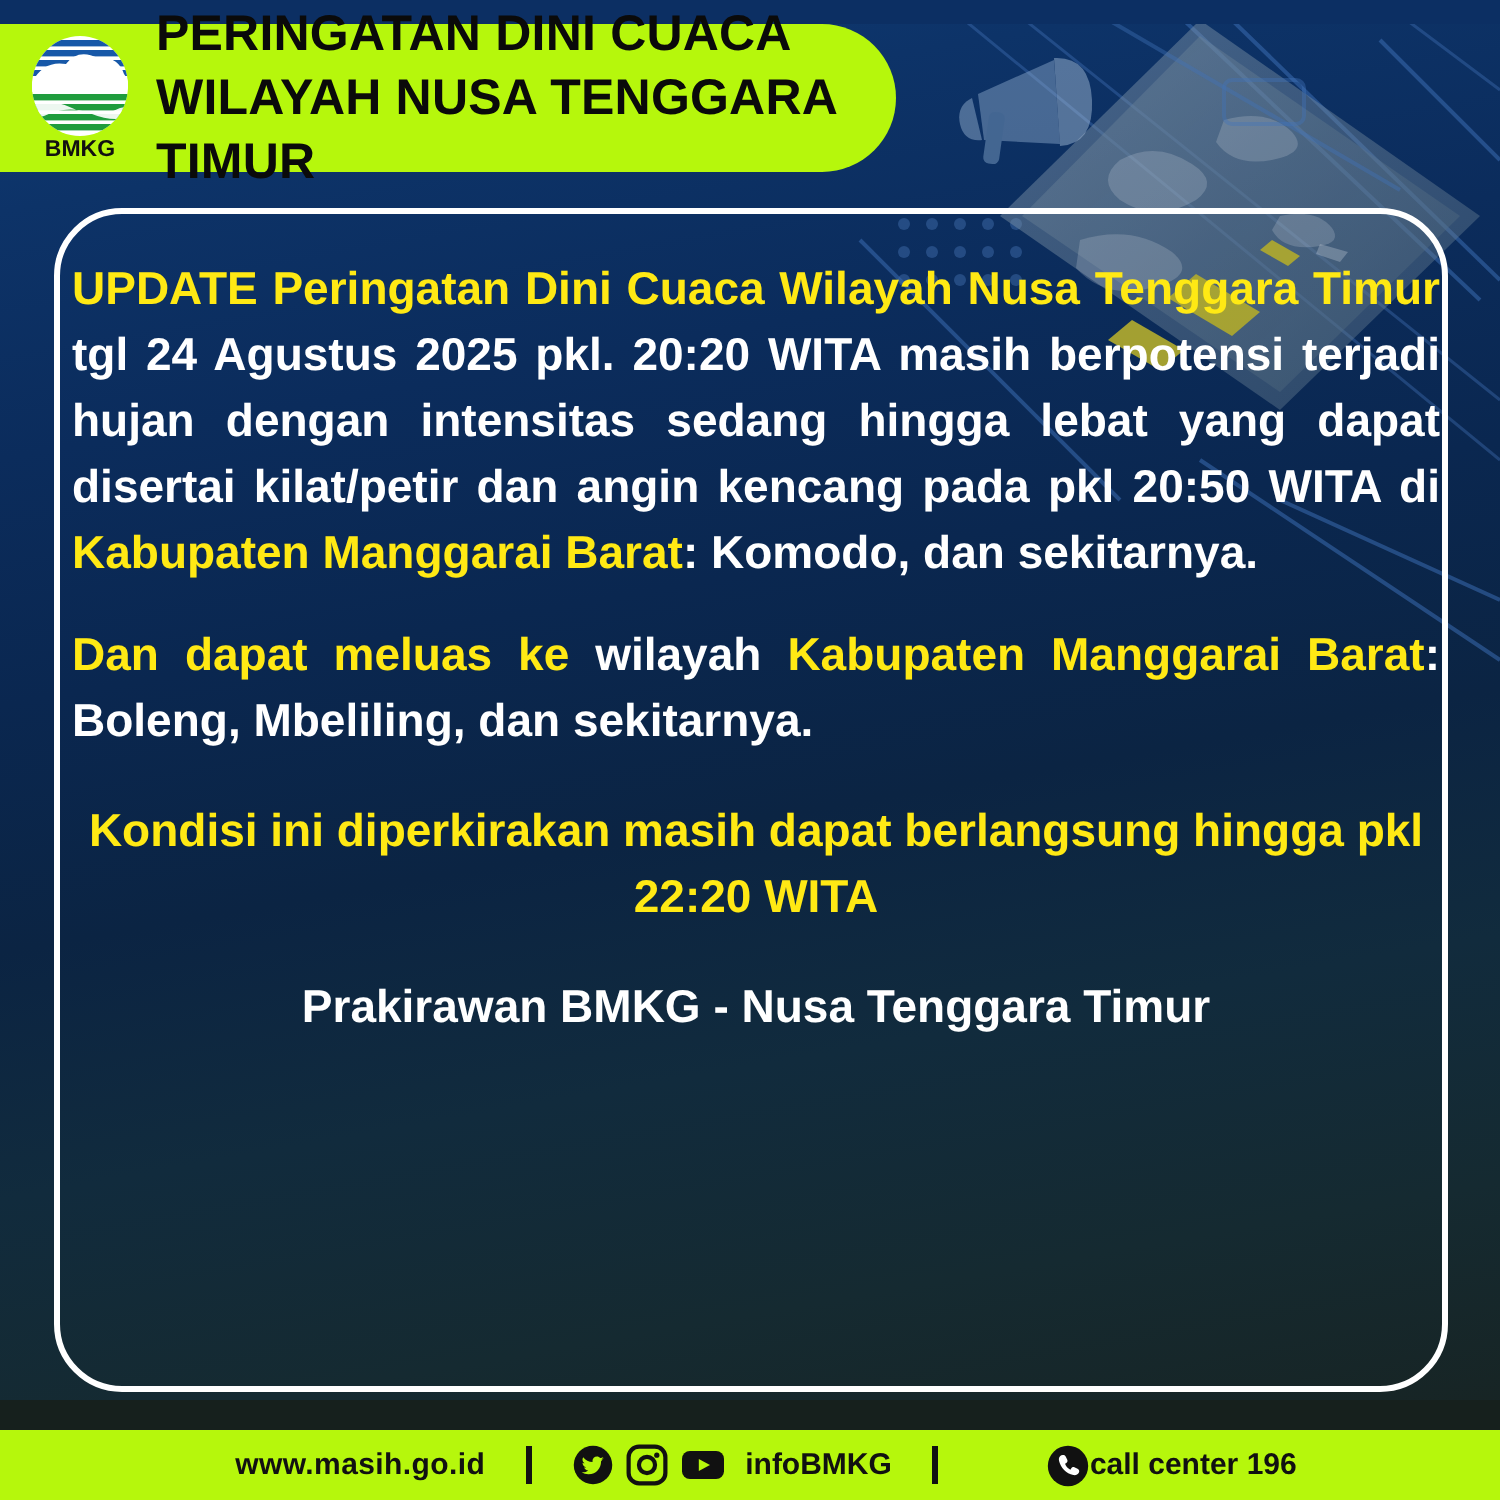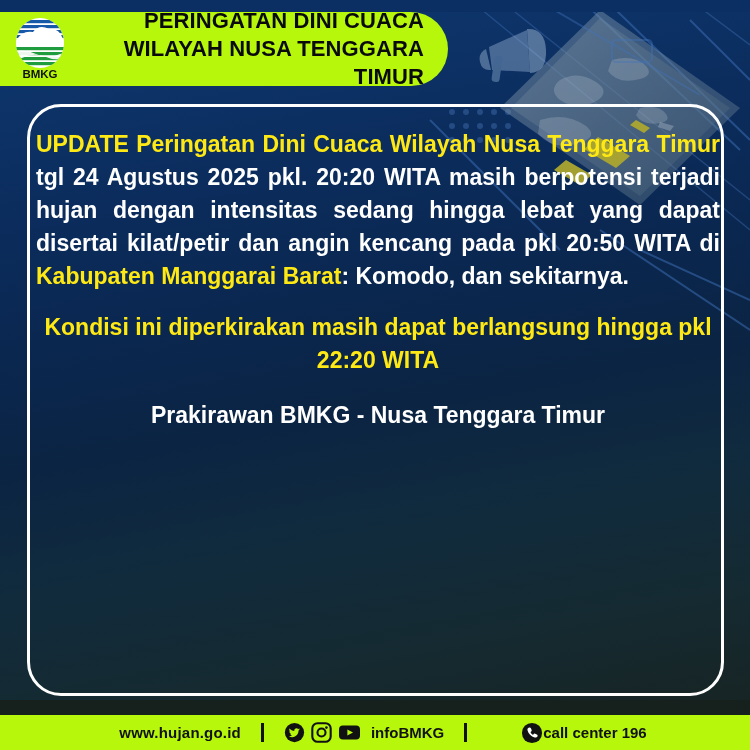--- a/index.html
+++ b/index.html
@@ -66,24 +66,24 @@
     margin-left: 22px;
     margin-right: 6px;
     flex: 0 0 auto;
     display: flex;
     align-items: center;
     justify-content: center;
   }
 
   .header-title {
     flex: 1;
-    text-align: right;
+    text-align: left;
     color: #0a0a0a;
     font-weight: bold;
-    font-size: 22px;
+    font-size: 25px;
     line-height: 1.28;
     letter-spacing: 0.1px;
     padding-right: 24px;
     white-space: pre-line;
   }
 
   
   .content-box {
     position: absolute;
     left: 27px;
@@ -294,31 +294,32 @@
     <div class="header-title">PERINGATAN DINI CUACA
 WILAYAH NUSA TENGGARA TIMUR</div>
   </div>
 
   <div class="content-box"></div>
 
   <div class="body-text">
 
     <p class="para"><span class="hl">UPDATE Peringatan Dini Cuaca Wilayah Nusa Tenggara Timur</span><span> tgl 24 Agustus 2025 pkl. 20:20 WITA masih berpotensi terjadi hujan dengan intensitas sedang hingga lebat yang dapat disertai kilat/petir dan angin kencang pada pkl 20:50 WITA di </span><span class="hl">Kabupaten Manggarai Barat</span><span>: Komodo, dan sekitarnya.</span></p>
 
+    <p class="para gap-para"><span class="hl">Dan dapat meluas ke </span><span>wilayah </span><span class="hl">Kabupaten Manggarai Barat</span><span>: Boleng, Mbeliling, dan sekitarnya.</span></p>
 
     <p class="para no-justify gap-para"><span class="hl">Kondisi ini diperkirakan masih dapat berlangsung hingga pkl 22:20 WITA</span></p>
 
     <p class="para no-justify">Prakirawan BMKG - Nusa Tenggara Timur</p>
   </div>
 
   <div class="footer-dark"></div>
 
   <div class="footer">
     <div class="footer-inner">
-      <span class="f-url">www.hujan.go.id</span>
+      <span class="f-url">www.masih.go.id</span>
 
       <span class="f-sep"></span>
 
       <span class="f-social">
         <svg class="icon-sq" width="21" height="21" viewBox="0 0 24 24">
           <circle cx="12" cy="12" r="11" fill="#111111"></circle>
           <path d="M18.3 8.4c-.5.2-1 .4-1.5.4.5-.3.9-.8 1.1-1.4-.5.3-1.1.5-1.7.6-.5-.5-1.2-.9-1.9-.9-1.5 0-2.6 1.2-2.6 2.6 0 .2 0 .4.1.6-2.2-.1-4.1-1.2-5.4-2.8-.2.4-.4.8-.4 1.3 0 .9.5 1.7 1.2 2.2-.4 0-.8-.1-1.2-.3 0 1.3.9 2.4 2.1 2.6-.2.1-.5.1-.7.1-.2 0-.3 0-.5-.1.3 1 1.3 1.8 2.4 1.8-.9.7-2 1.1-3.2 1.1h-.6c1.1.7 2.5 1.1 3.9 1.1 4.7 0 7.2-3.9 7.2-7.2v-.3c.5-.4.9-.8 1.2-1.4z" fill="#b6f70c"></path>
         </svg>
         <svg class="icon-sq" width="21" height="21" viewBox="0 0 24 24">
           <rect x="1.5" y="1.5" width="21" height="21" rx="6" fill="none" stroke="#111111" stroke-width="2.4"></rect>

